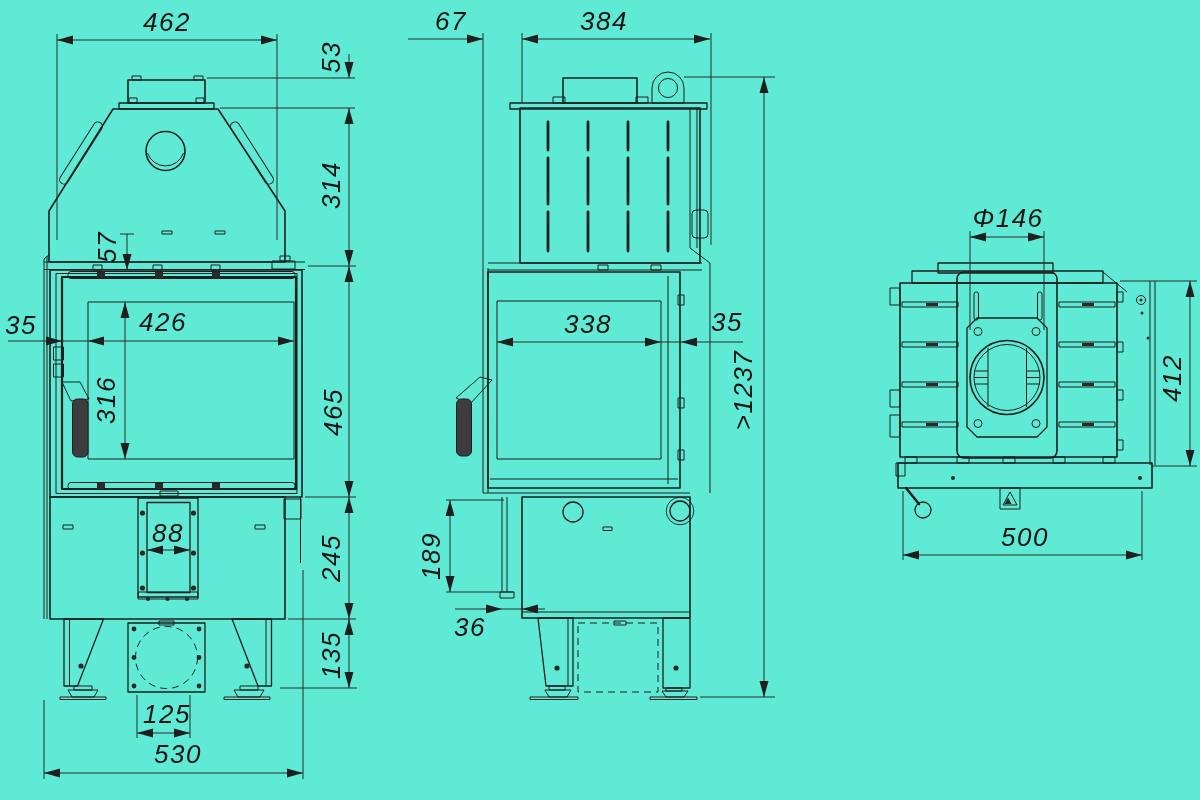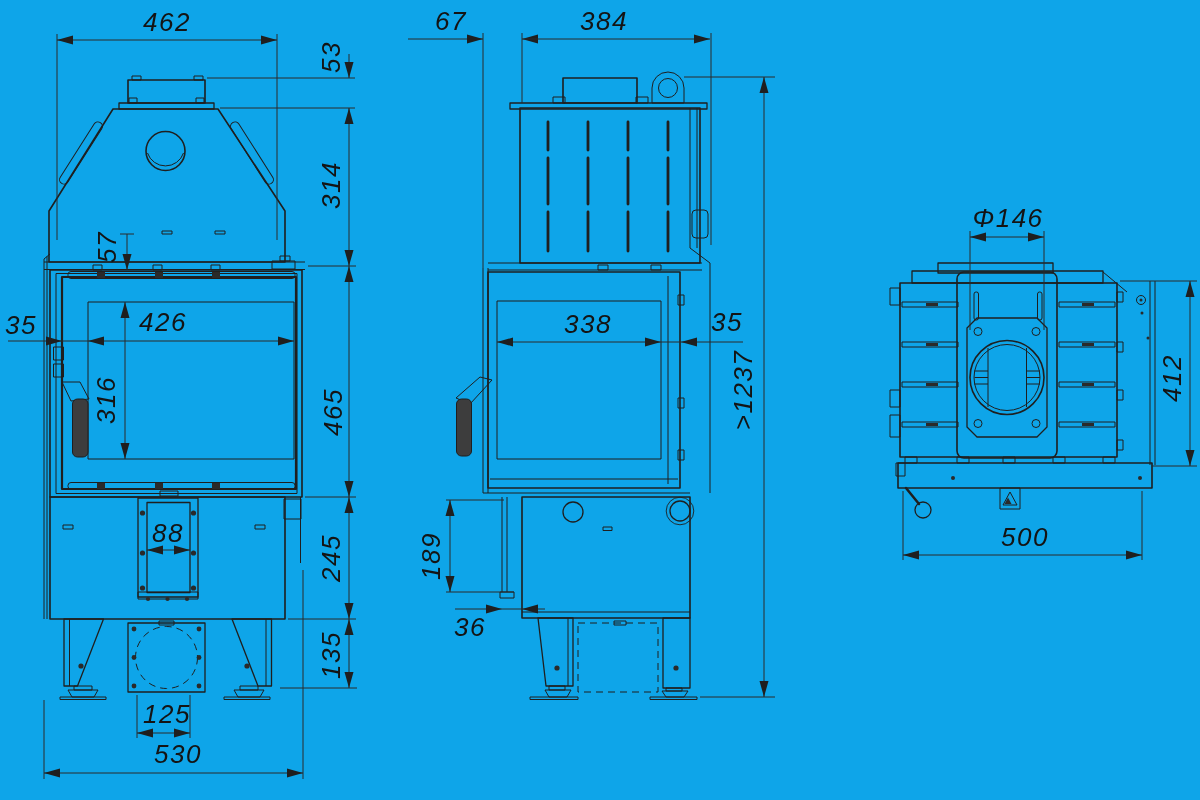--- a/index.html
+++ b/index.html
@@ -1,16 +1,16 @@
 <!DOCTYPE html>
 <html><head>
 <meta charset="utf-8">
 <style>
   html,body{margin:0;padding:0;background:#ffffff;}
-  .stage{width:1200px;height:800px;background:#0ea5e9;position:relative;overflow:hidden;}
+  .stage{width:1200px;height:800px;background:#5eead4;position:relative;overflow:hidden;}
   svg{display:block;}
   .ln{fill:none;stroke:#1f1f1f;stroke-width:1.6;stroke-linejoin:round;stroke-linecap:square;}
   .md{fill:none;stroke:#1f1f1f;stroke-width:1.3;stroke-linejoin:round;}
   .thin{fill:none;stroke:#1f1f1f;stroke-width:1;stroke-linejoin:round;}
   .dim{fill:none;stroke:#2a2a2a;stroke-width:1;}
   .arr{fill:#1f1f1f;stroke:none;}
   .dark{fill:#3d3d3d;stroke:#1f1f1f;stroke-width:1;}
   .blk{fill:#2a2a2a;stroke:none;}
   .dash{stroke-dasharray:7 5;}
   .lbl{font-family:"Liberation Sans","DejaVu Sans",sans-serif;font-style:italic;font-size:26px;letter-spacing:1.5px;fill:#141414;}

